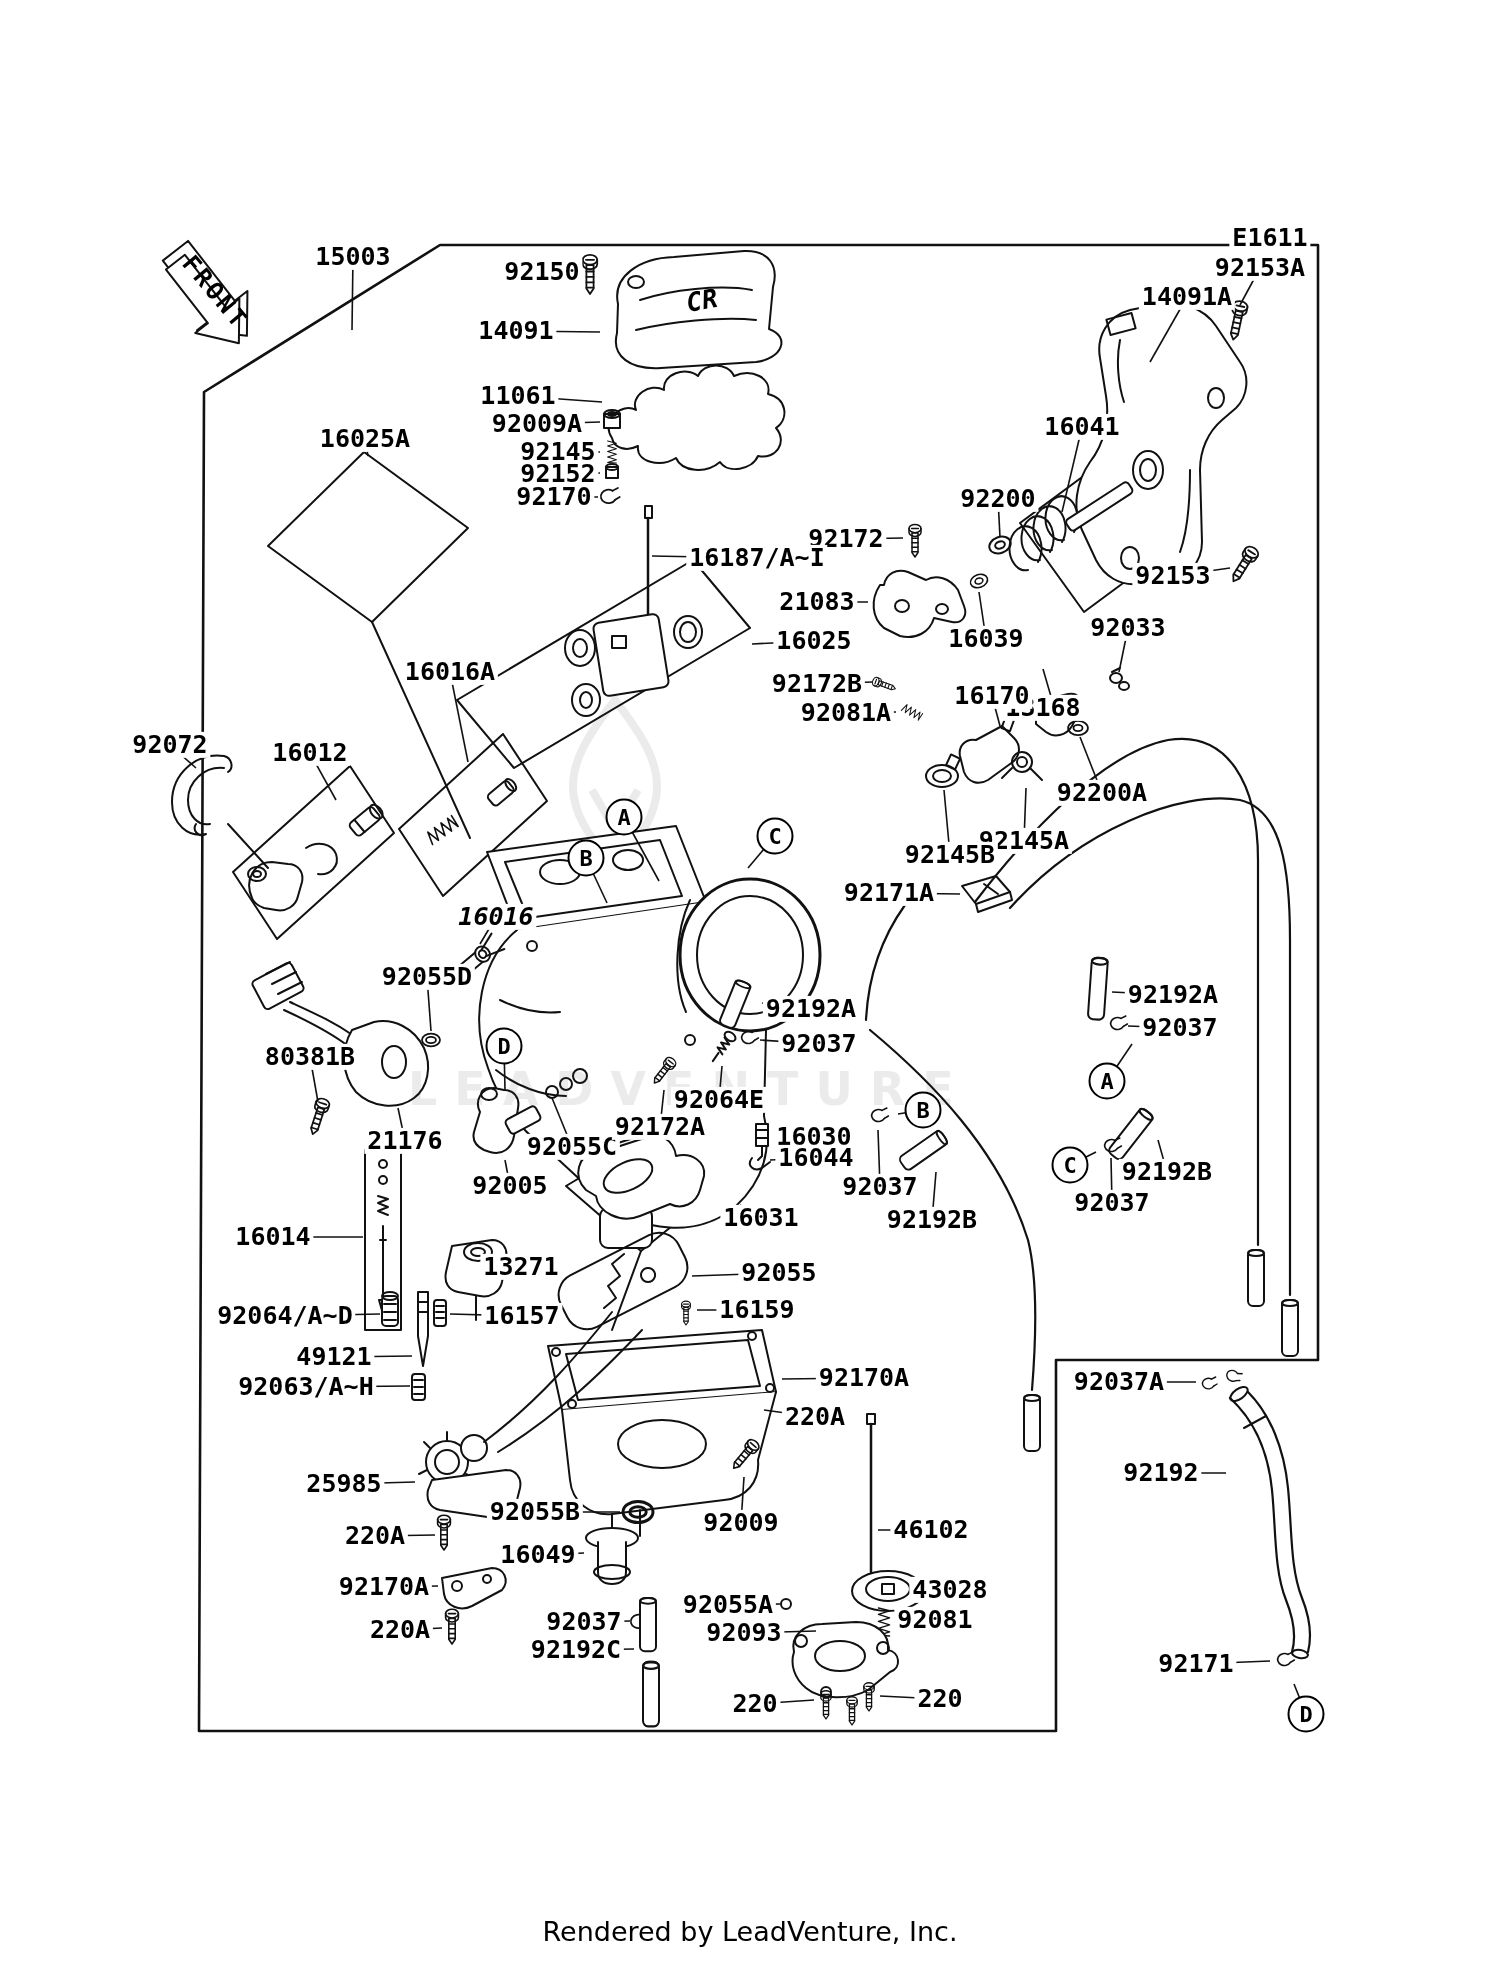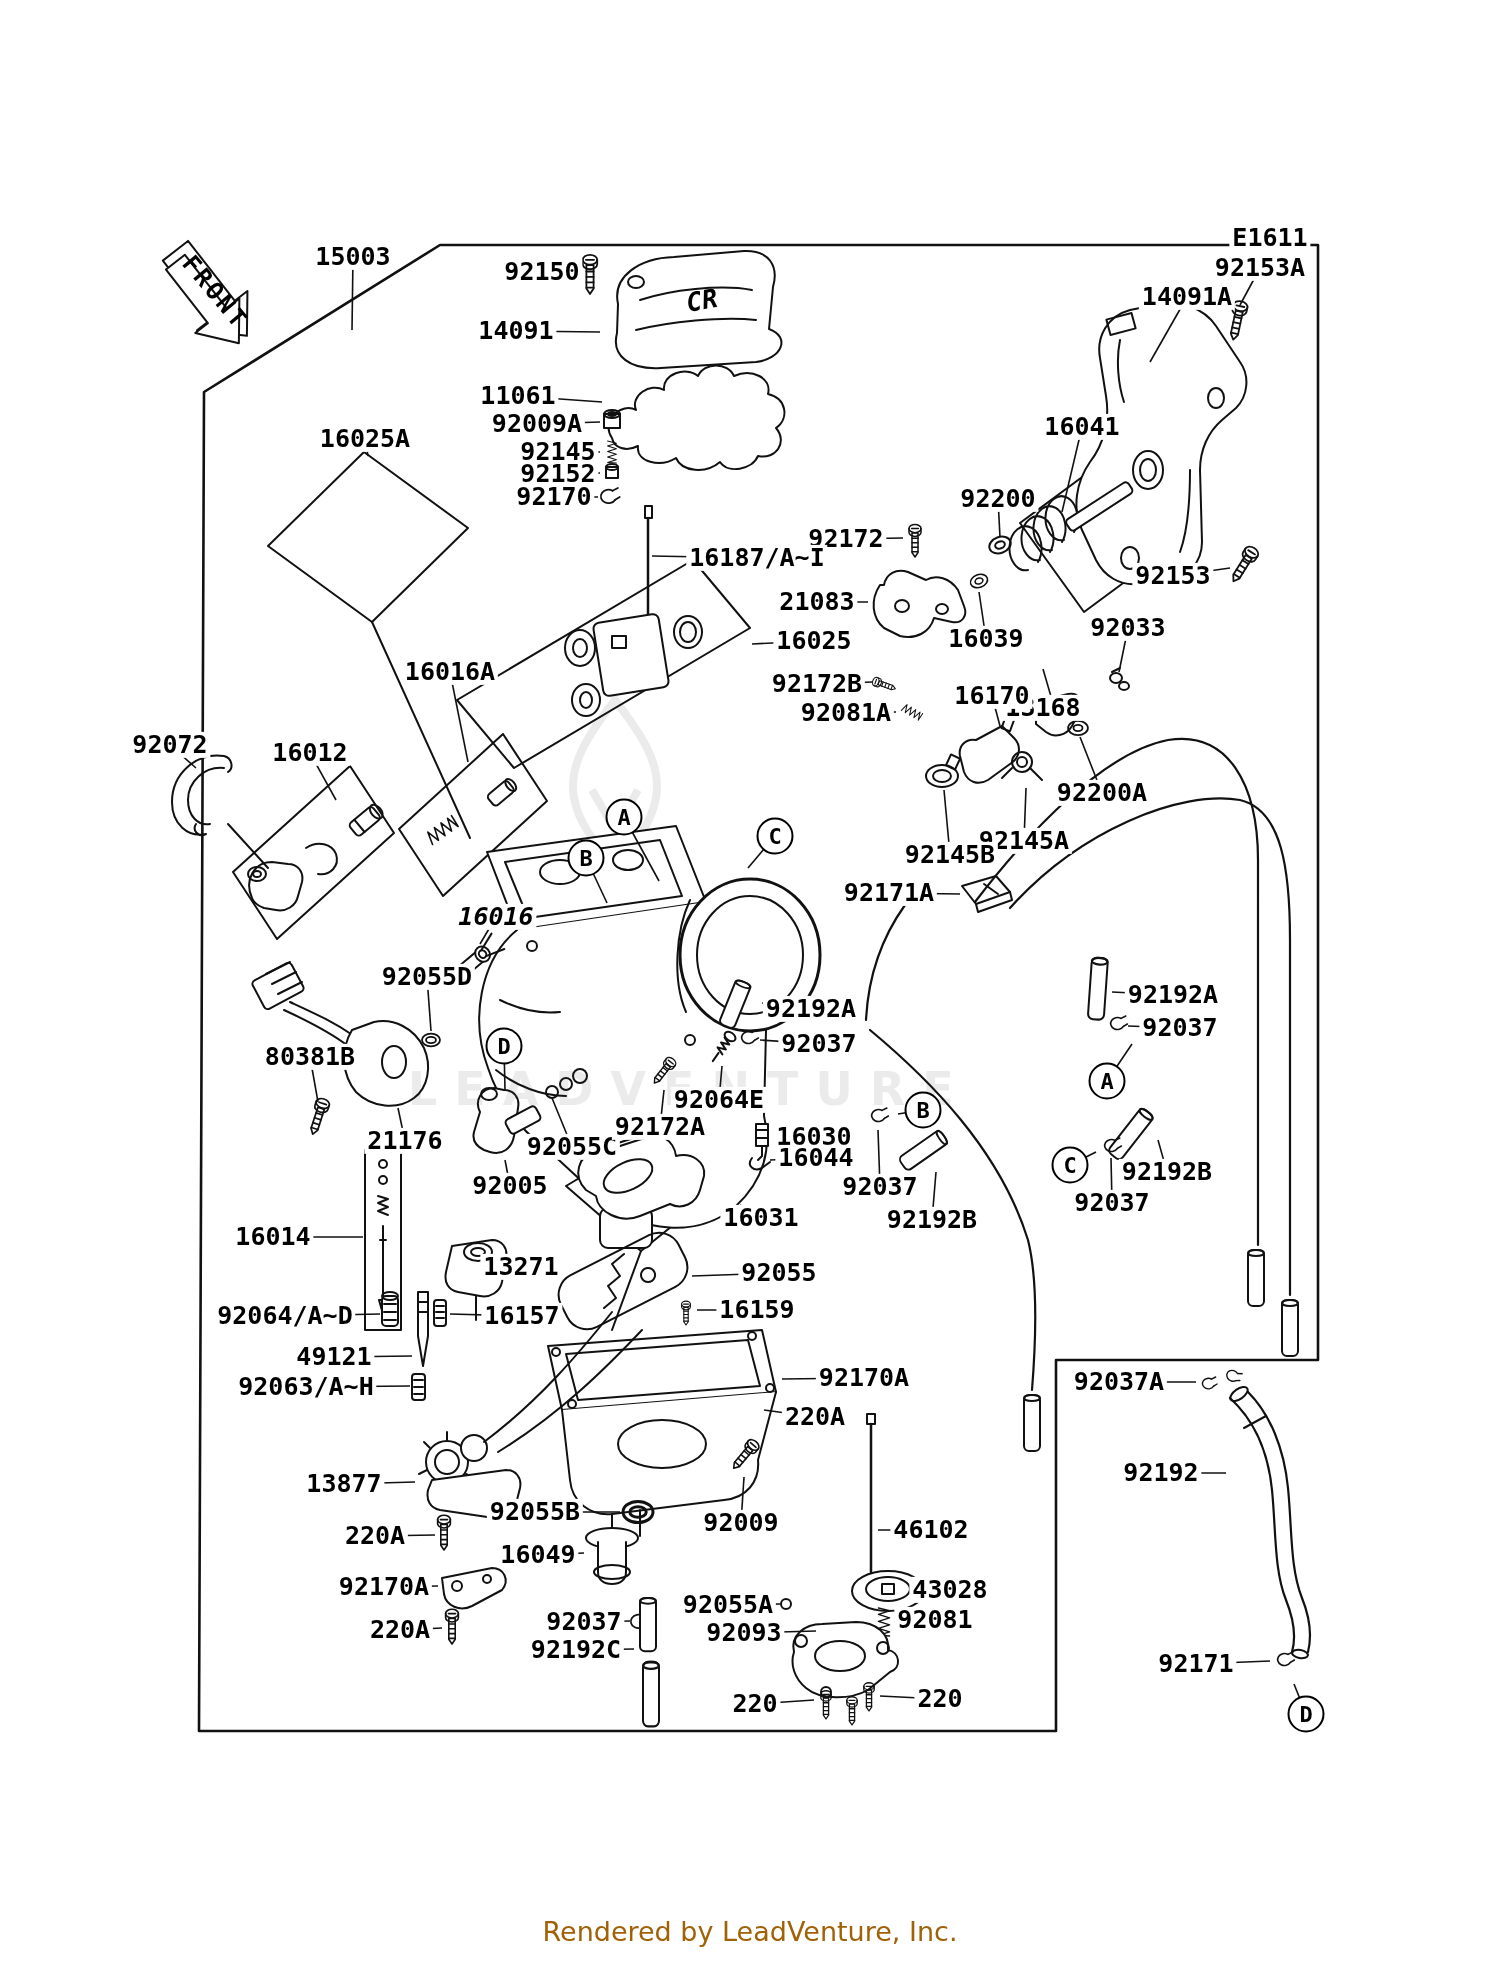--- a/index.html
+++ b/index.html
@@ -9,21 +9,21 @@
   .part-label{position:absolute;transform:translate(-50%,-50%);white-space:nowrap;
       font-weight:700;font-size:25px;letter-spacing:0px;color:#000;background:#fff;
       padding:0 3px;line-height:1.05;z-index:30;}
   .view-marker{position:absolute;transform:translate(-50%,-50%);width:33px;height:33px;
       border:2.5px solid #000;border-radius:50%;background:#fff;color:#000;
       font-weight:700;font-size:22px;display:flex;align-items:center;justify-content:center;
       z-index:25;font-family:"DejaVu Sans Mono","Liberation Mono",monospace;}
   #watermark-text{position:absolute;left:408px;top:1062px;font-family:"DejaVu Sans","Liberation Sans",sans-serif;
       font-weight:700;font-size:46px;letter-spacing:17px;color:rgba(60,60,60,0.10);z-index:5;}
   #footer{position:absolute;left:0;top:1916px;width:100%;text-align:center;
-      font-family:"DejaVu Sans","Liberation Sans",sans-serif;font-size:27px;color:#a16207;z-index:30;}
+      font-family:"DejaVu Sans","Liberation Sans",sans-serif;font-size:27px;color:#000000;z-index:30;}
   svg{overflow:visible;}
   .art-stroke{stroke:#111;stroke-width:2;fill:none;stroke-linecap:round;stroke-linejoin:round;}
 </style>
 </head>
 <body>
 
 <div id="page">
 
   <svg id="art" width="1500" height="1962" viewBox="0 0 1500 1962">
     <defs>
@@ -518,21 +518,21 @@
       <div class="part-label" style="left: 310px; top: 1057px;">80381B</div>
       <div class="part-label" style="left: 405px; top: 1141px;">21176</div>
       <div class="part-label" style="left: 572px; top: 1147px;">92055C</div>
       <div class="part-label" style="left: 510px; top: 1186px;">92005</div>
       <div class="part-label" style="left: 273px; top: 1237px;">16014</div>
       <div class="part-label" style="left: 521px; top: 1267px;">13271</div>
       <div class="part-label" style="left: 285px; top: 1316px;">92064/A~D</div>
       <div class="part-label" style="left: 522px; top: 1316px;">16157</div>
       <div class="part-label" style="left: 334px; top: 1357px;">49121</div>
       <div class="part-label" style="left: 306px; top: 1387px;">92063/A~H</div>
-      <div class="part-label" style="left: 344px; top: 1484px;">13877</div>
+      <div class="part-label" style="left: 344px; top: 1484px;">25985</div>
       <div class="part-label" style="left: 375px; top: 1536px;">220A</div>
       <div class="part-label" style="left: 535px; top: 1512px;">92055B</div>
       <div class="part-label" style="left: 538px; top: 1555px;">16049</div>
       <div class="part-label" style="left: 384px; top: 1587px;">92170A</div>
       <div class="part-label" style="left: 400px; top: 1630px;">220A</div>
       <div class="part-label" style="left: 584px; top: 1622px;">92037</div>
       <div class="part-label" style="left: 576px; top: 1650px;">92192C</div>
       <div class="part-label" style="left: 719px; top: 1100px;">92064E</div>
       <div class="part-label" style="left: 660px; top: 1127px;">92172A</div>
       <div class="part-label" style="left: 814px; top: 1137px;">16030</div>

